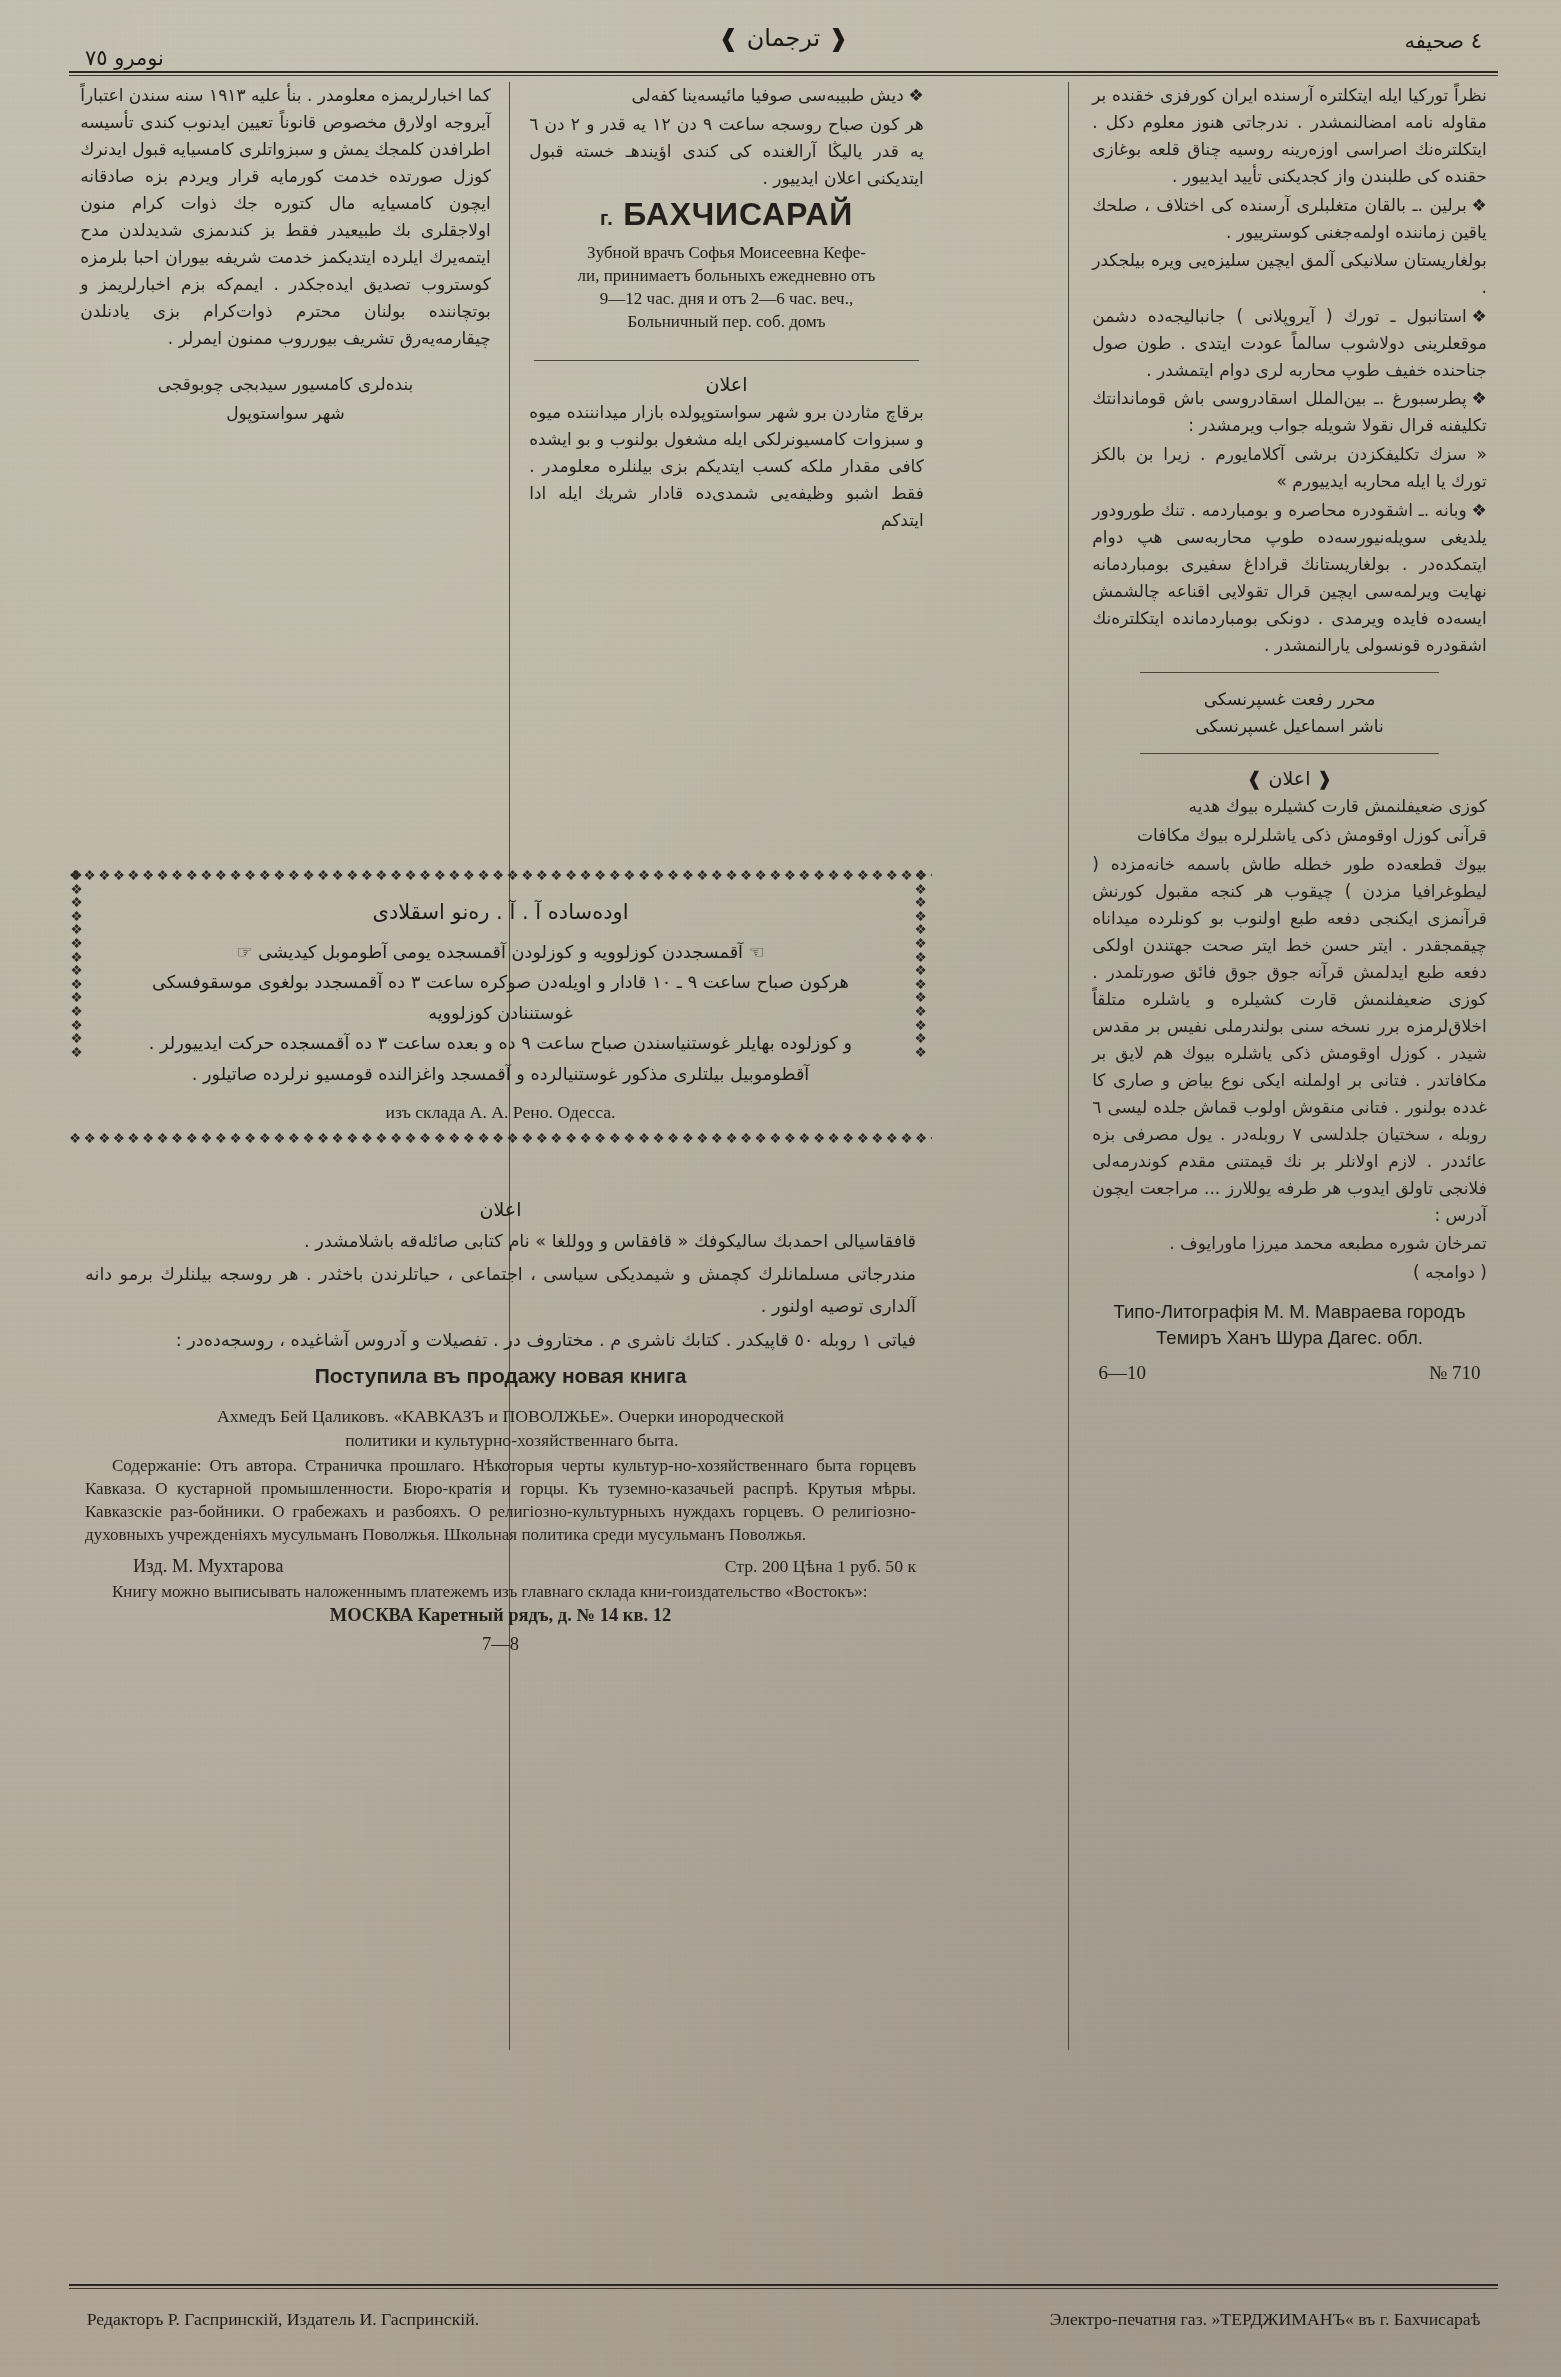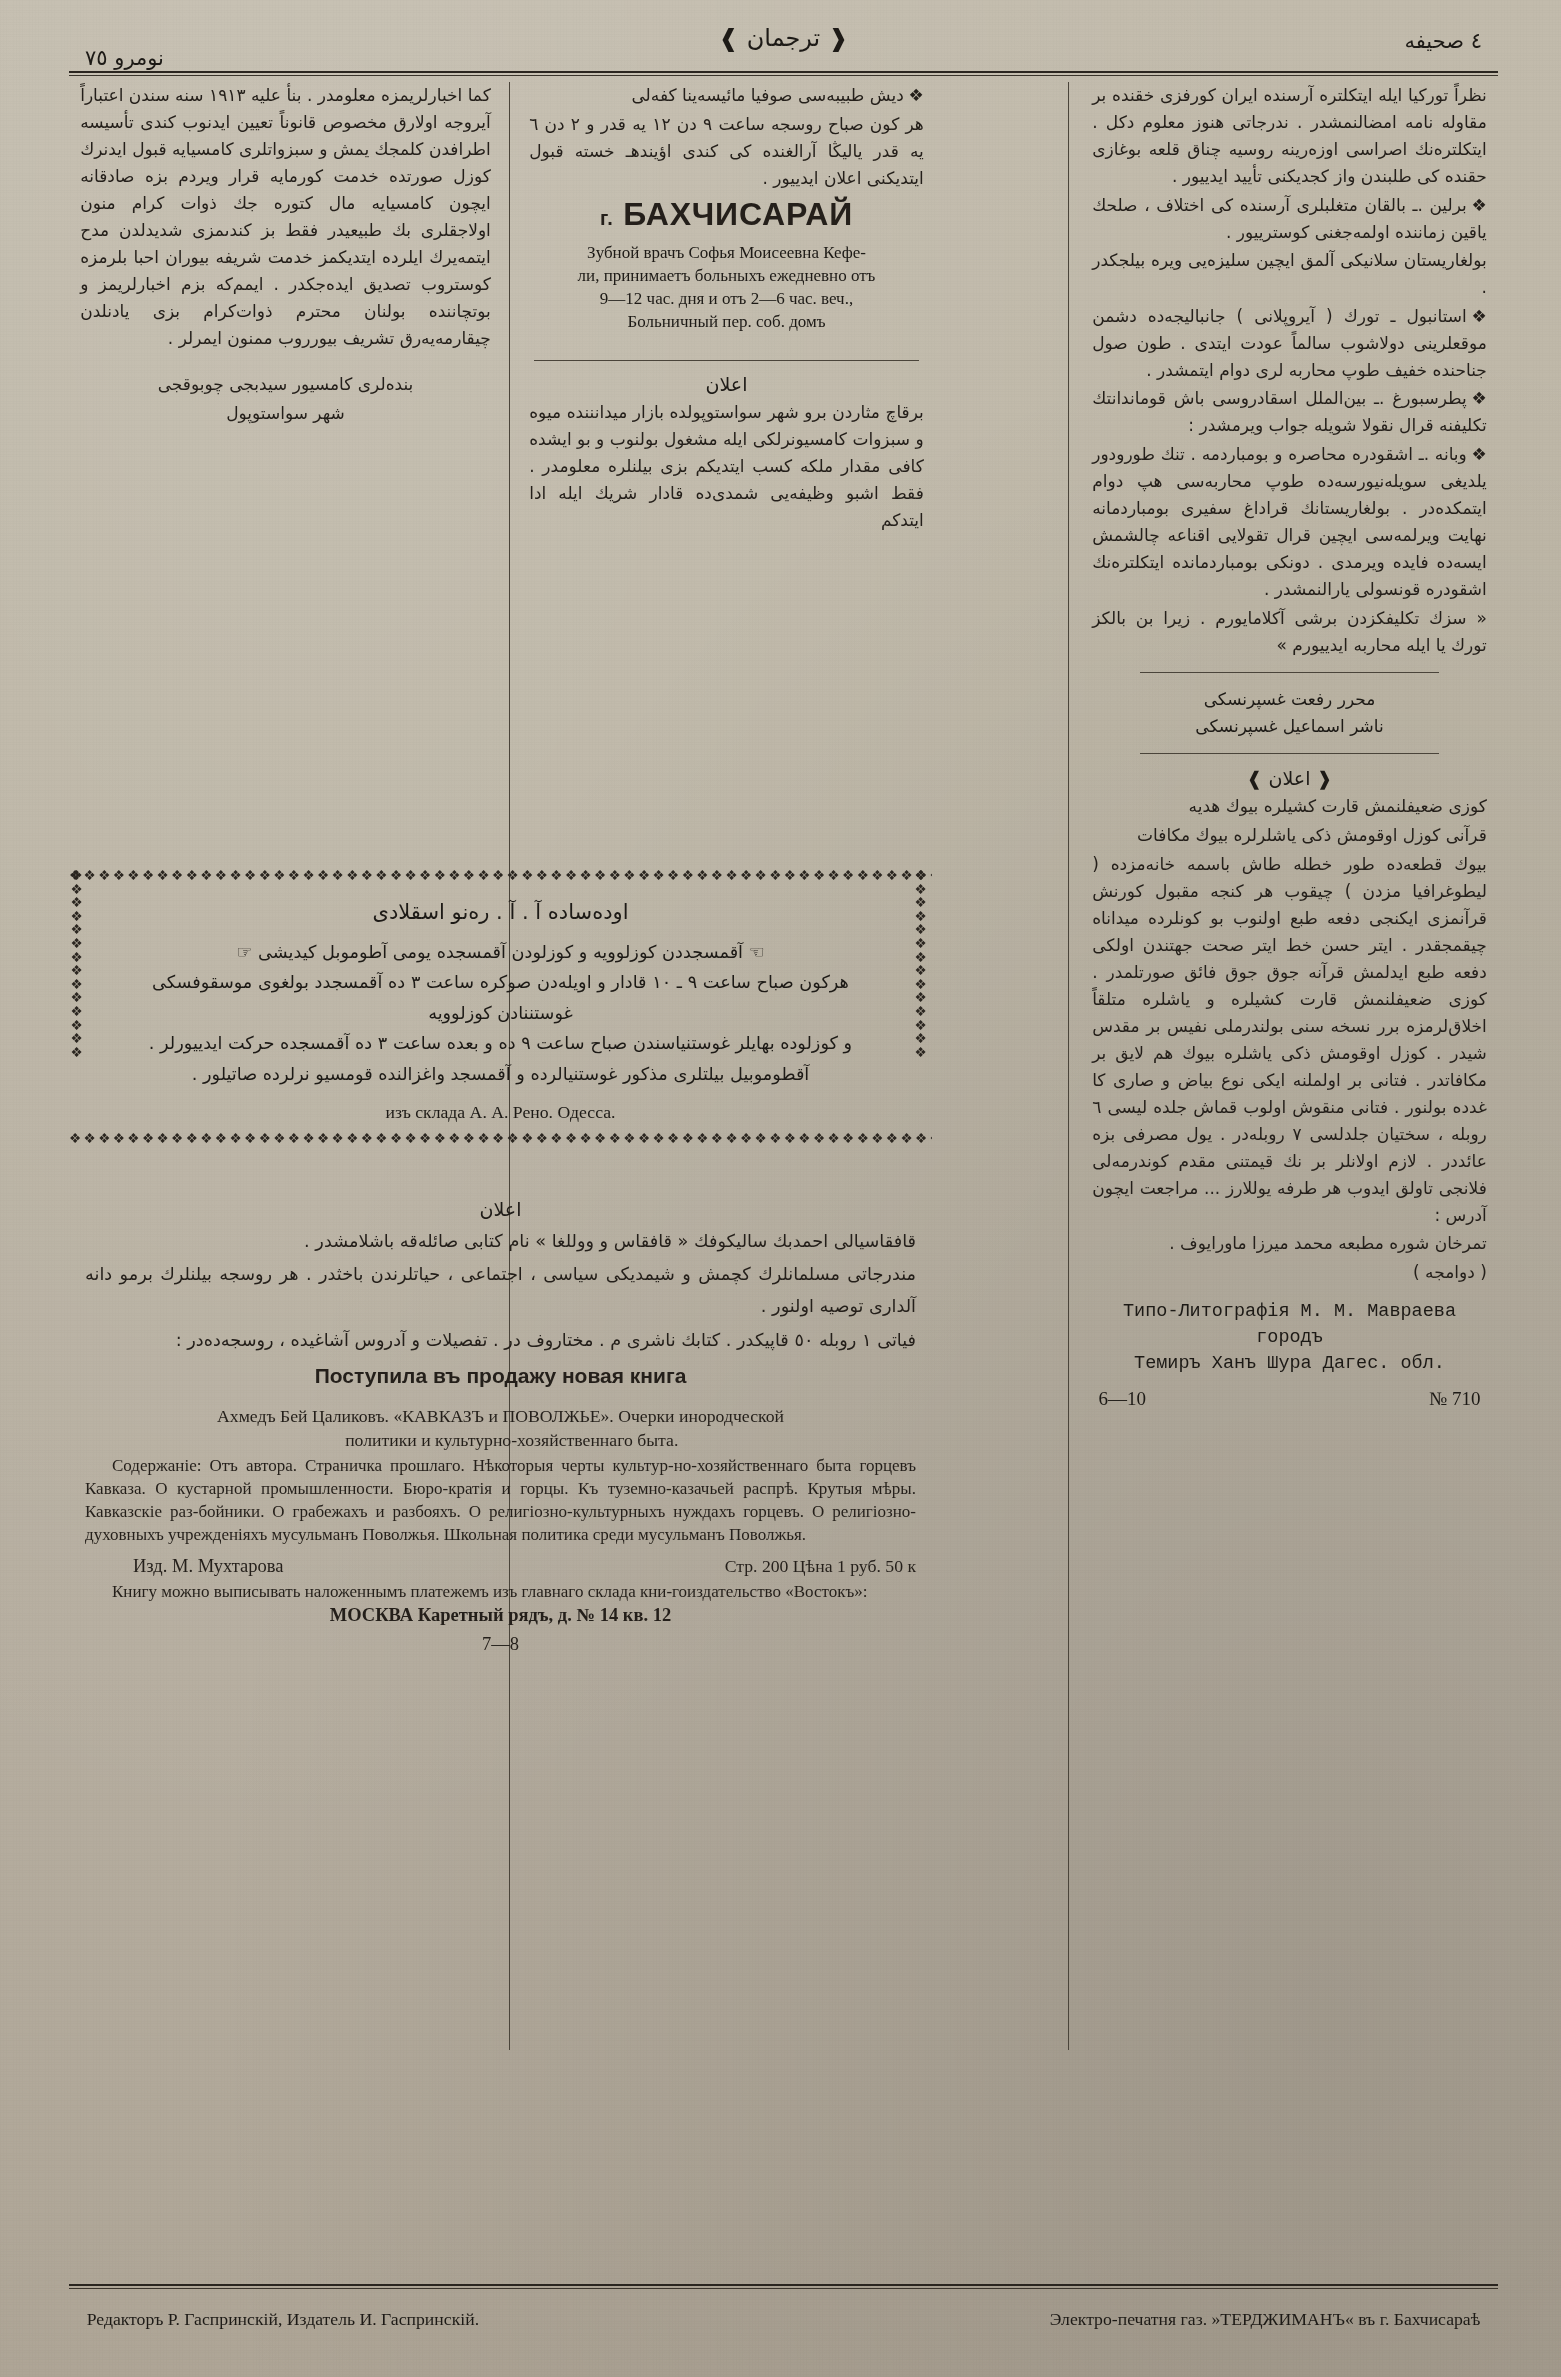--- a/index.html
+++ b/index.html
@@ -190,21 +190,21 @@
 
   
   .sign-right{
     direction:rtl;text-align:center;
     font-family:"DejaVu Sans", sans-serif;
     font-size:17px;line-height:27px;
     margin-top:8px;
   }
   .tipo{
     text-align:center;font-size:18.5px;line-height:26px;margin-top:13px;
-    font-family:Liberation Mono, monospace;
+    font-family:Liberation Sans, sans-serif;
   }
   .foot-nums{
     display:flex;justify-content:space-between;
     font-size:19px;margin-top:11.2px;padding:0 6.4px;
     font-family:"Liberation Serif",serif;
     gap:20px;
   }
 
   
   .rule-bot{
@@ -246,22 +246,22 @@
       <div class="vrule" id="vr1"></div>
       <div class="vrule" id="vr2"></div>
 
       <div class="col col-right">
         <div class="ar">
           <p>نظراً توركيا ايله ايتكلتره آرسنده ايران كورفزى خقنده بر مقاوله نامه امضالنمشدر . ندرجاتى هنوز معلوم دكل . ايتكلتره‌نك اصراسى اوزه‌رينه روسيه چناق قلعه بوغازى حقنده كى طلبندن واز كجديكنى تأييد ايدييور .</p>
           <p><span class="lead">❖</span><span>برلين .ـ بالقان متغلبلرى آرسنده كى اختلاف ، صلحك ياقين زماننده اولمه‌جغنى كوسترييور .</span></p>
           <p>بولغاريستان سلانيكى آلمق ايچين سليزه‌يى ويره بيلجكدر .</p>
           <p><span class="lead">❖</span><span>استانبول ـ تورك ( آيروپلانى ) جانباليجه‌ده دشمن موقعلرينى دولاشوب سالماً عودت ايتدى . طون صول جناحنده خفيف طوپ محاربه لرى دوام ايتمشدر .</span></p>
           <p><span class="lead">❖</span><span>پطرسبورغ .ـ بين‌الملل اسقادروسى باش قوماندانتك تكليفنه قرال نقولا شويله جواب ويرمشدر :</span></p>
+          <p>« سزك تكليفكزدن برشى آكلامايورم . زيرا بن بالكز تورك يا ايله محاربه ايدييورم »</p>
           <p><span class="lead">❖</span><span>وبانه .ـ اشقودره محاصره و بومباردمه . تنك طورودور يلديغى سويله‌نيورسه‌ده طوپ محاربه‌سى هپ دوام ايتمكده‌در . بولغاريستانك قراداغ سفيرى بومباردمانه نهايت ويرلمه‌سى ايچين قرال تقولايى اقناعه چالشمش ايسه‌ده فايده ويرمدى . دونكى بومباردمانده ايتكلتره‌نك اشقودره قونسولى يارالنمشدر .</span></p>
-          <p>« سزك تكليفكزدن برشى آكلامايورم . زيرا بن بالكز تورك يا ايله محاربه ايدييورم »</p>
         </div>
 
         <div class="hr-short"></div>
 
         <div class="sign-right">
           <div>محرر رفعت غسپرنسكى</div>
           <div>ناشر اسماعيل غسپرنسكى</div>
         </div>
 
         <div class="hr-short"></div>

